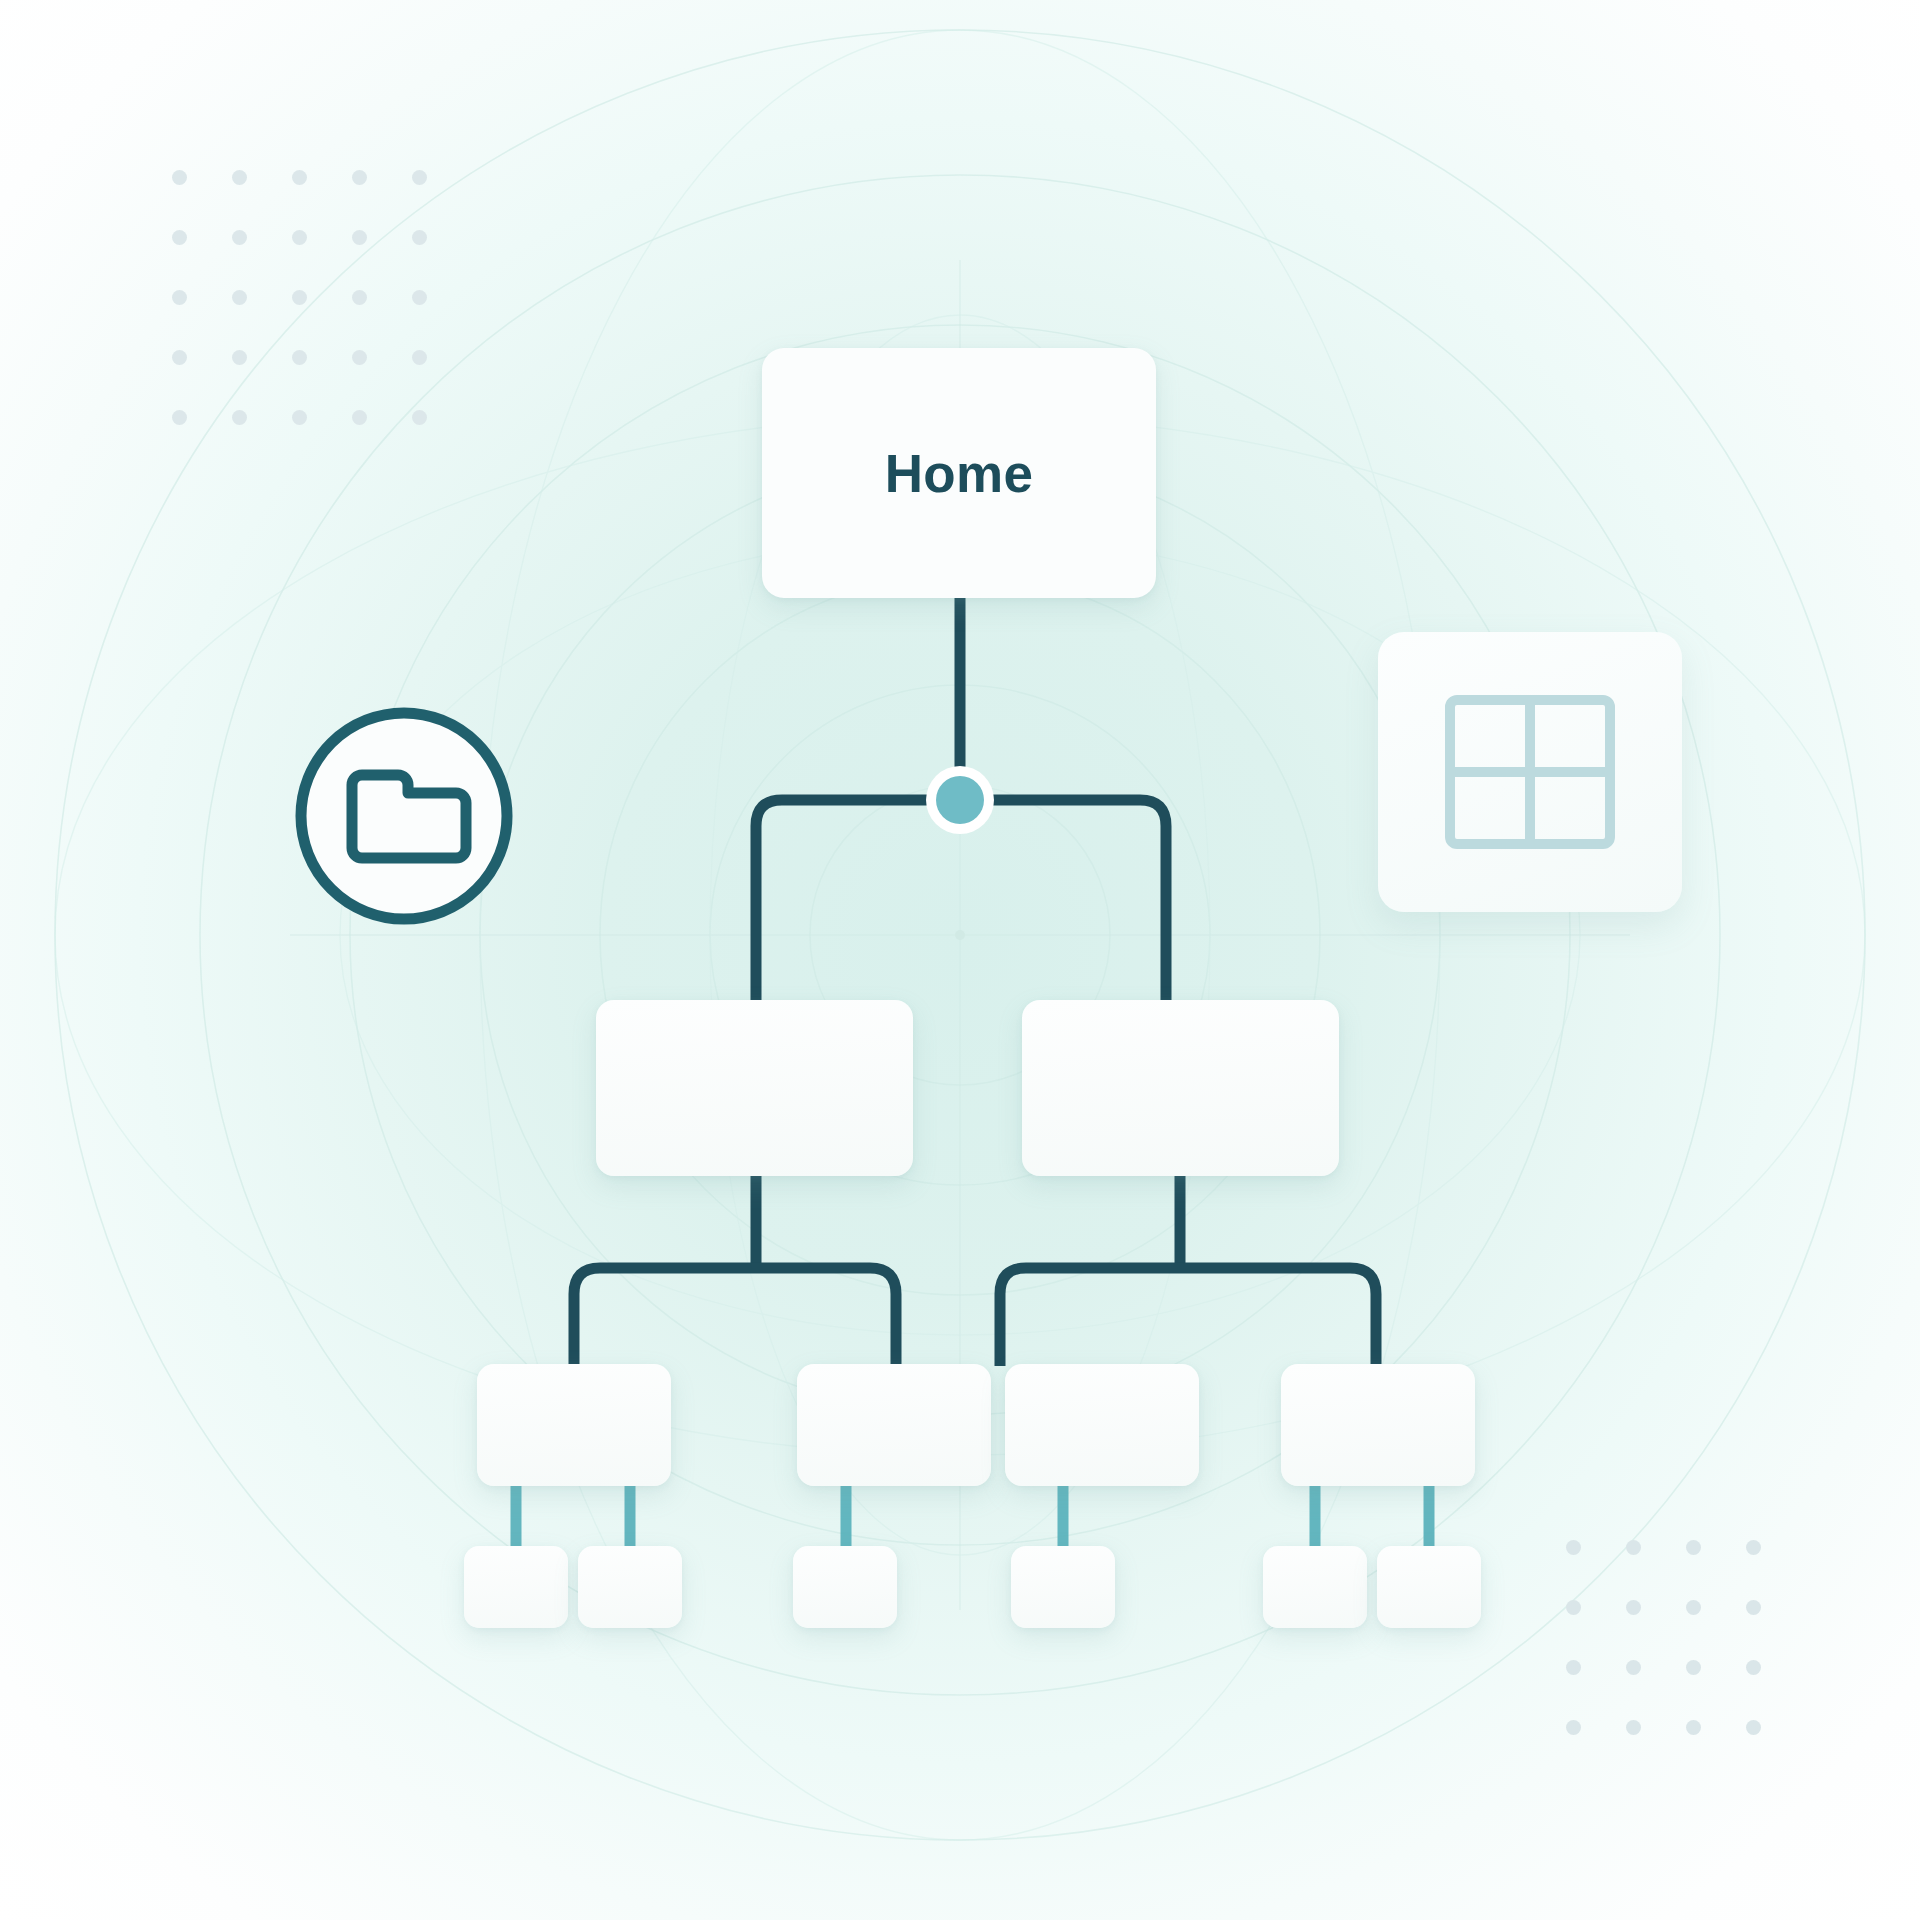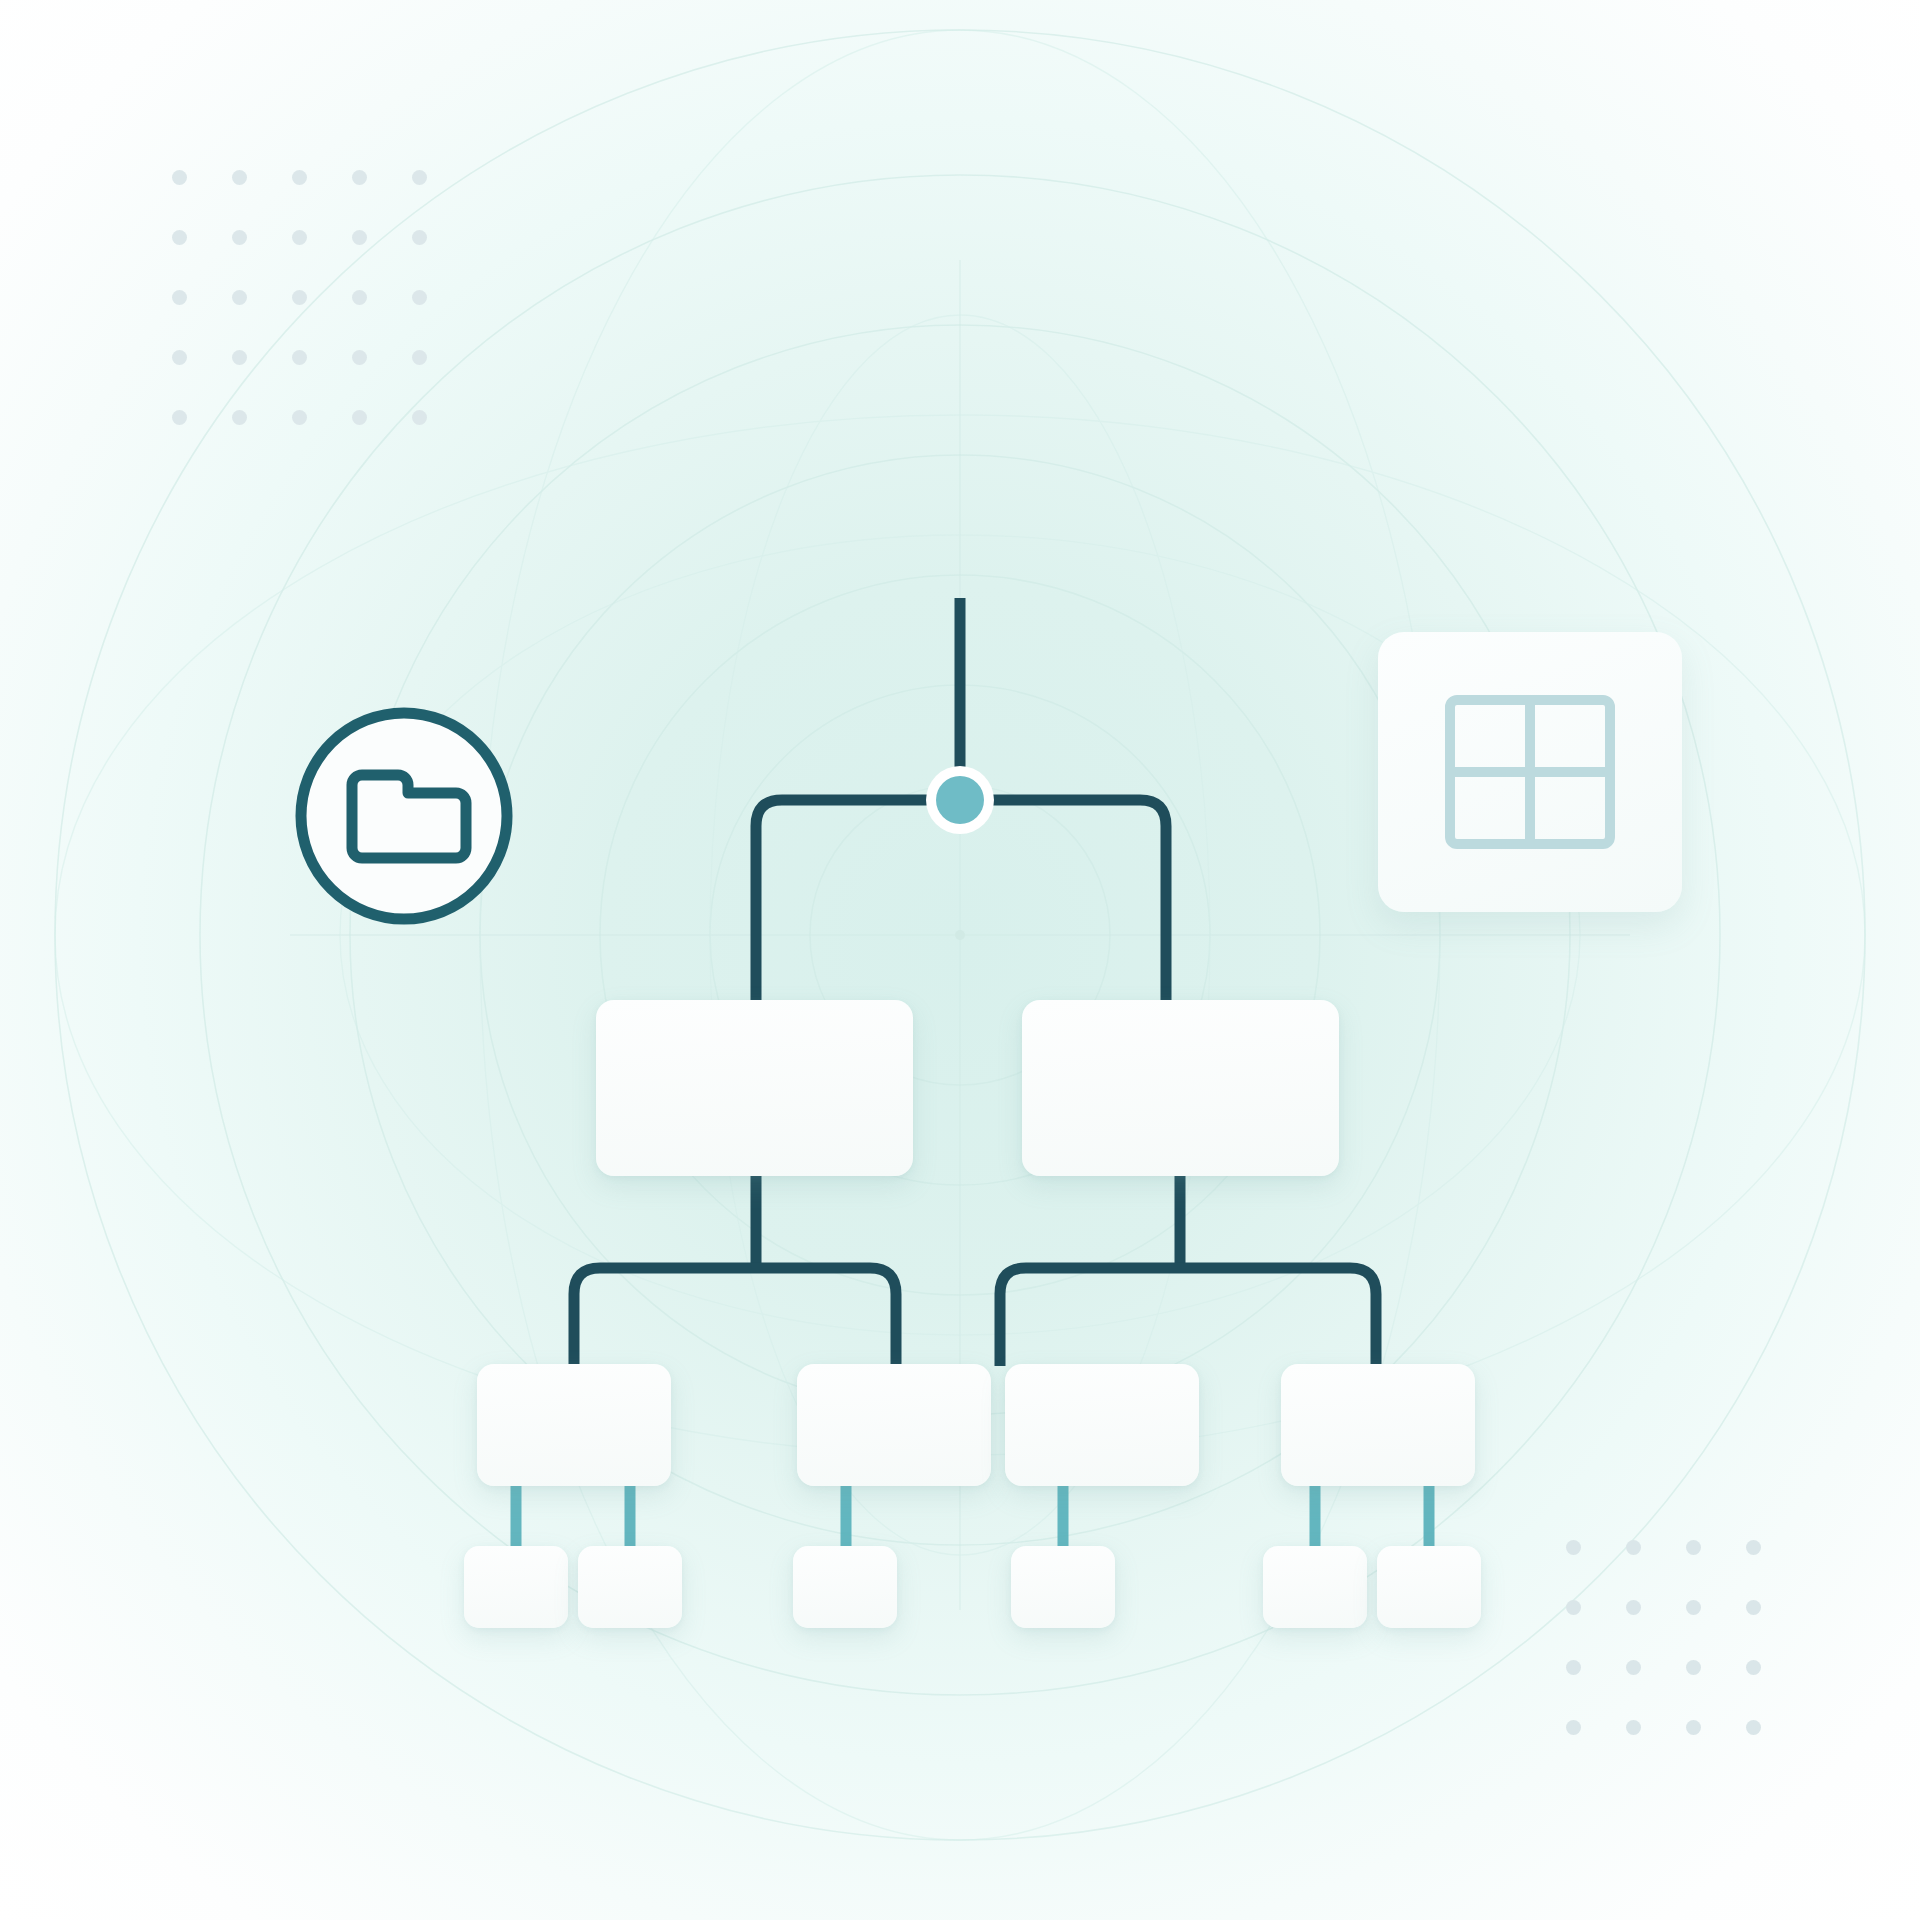--- a/index.html
+++ b/index.html
@@ -164,20 +164,23 @@
     <g fill="none" stroke="#5cb3bd" stroke-width="11" stroke-linecap="butt" opacity=".95">
       <path d="M516,1484 L516,1548"></path>
       <path d="M630,1484 L630,1548"></path>
       <path d="M846,1484 L846,1548"></path>
       <path d="M1063,1484 L1063,1548"></path>
       <path d="M1315,1484 L1315,1548"></path>
       <path d="M1429,1484 L1429,1548"></path>
     </g>
   </svg>
 
+  <div class="card lvl1" id="card-home">
+    <span id="home-label">Home</span>
+  </div>
 
   <div class="card blank" id="card-l2-0">
     <span></span>
   </div>
   <div class="card blank" id="card-l2-1">
     <span></span>
   </div>
 
   <div class="card blank l3" id="card-l3-0">
     <span></span>

